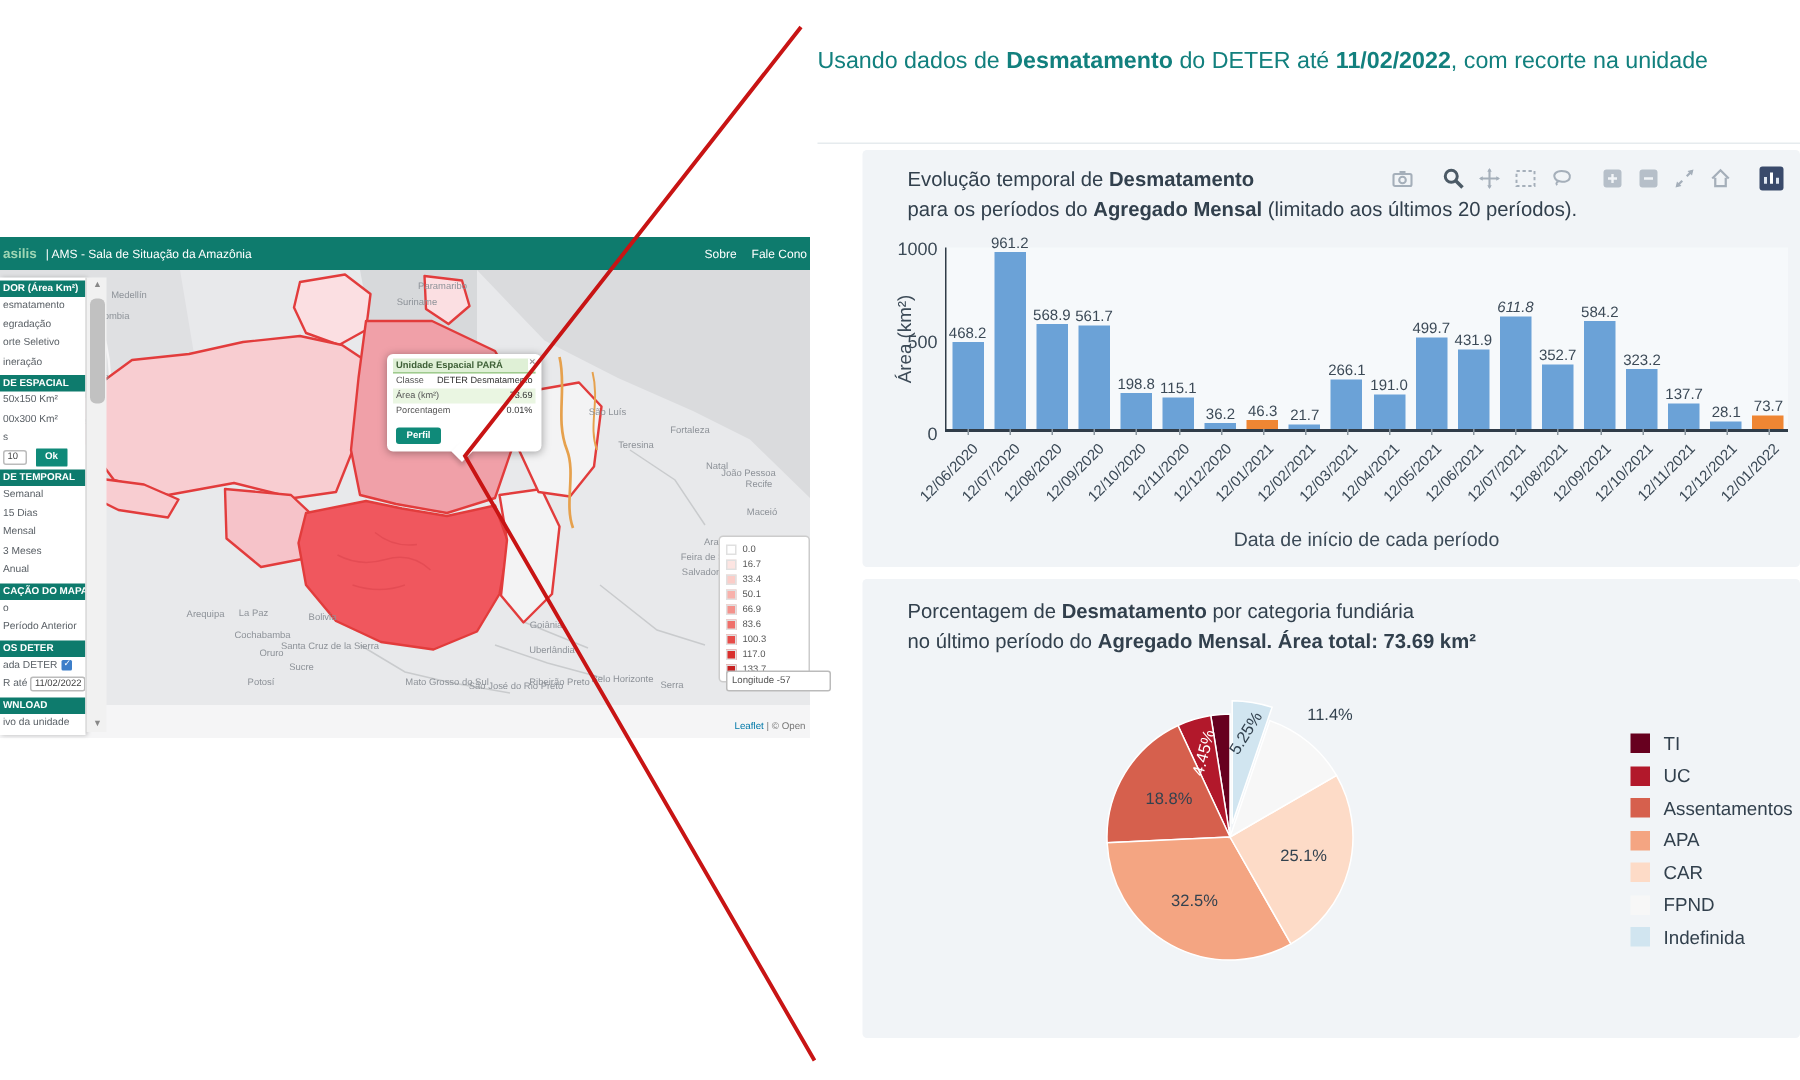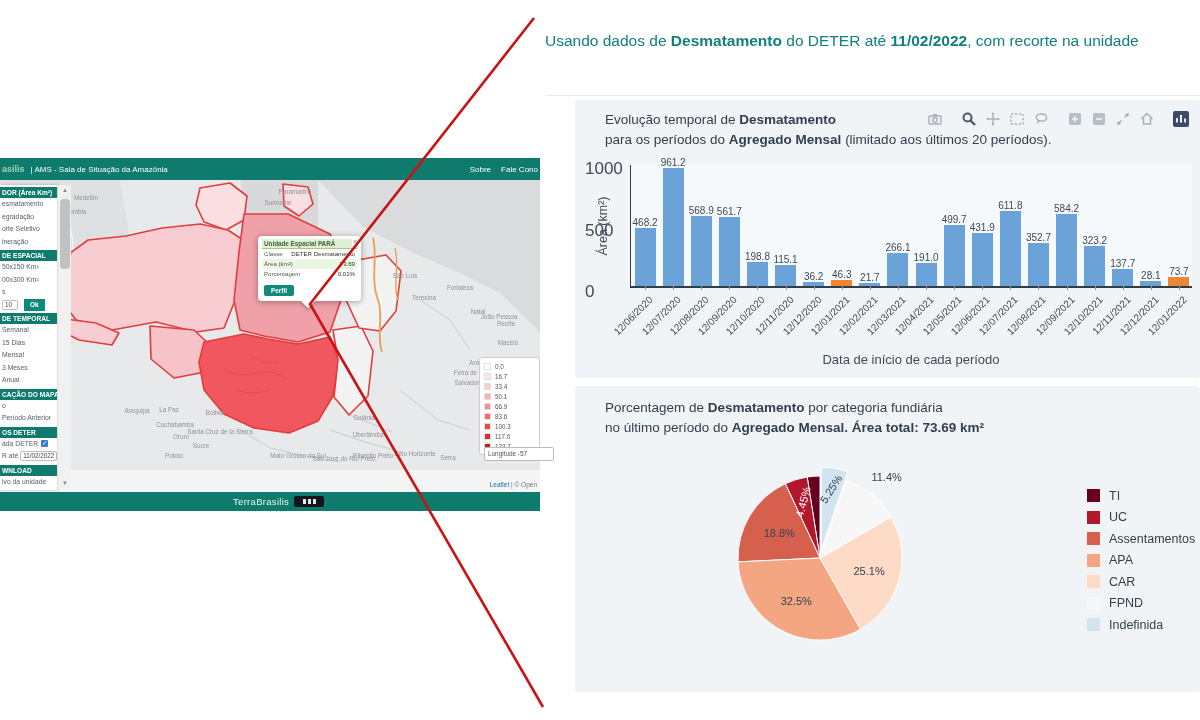--- a/index.html
+++ b/index.html
@@ -21,21 +21,21 @@
   
   .modebar { position:absolute; right:10px; top:10px; display:flex; align-items:center; gap:6px; }
   .modebar .mb-icon { width:18px; height:18px; display:flex; align-items:center; justify-content:center; cursor:pointer; }
   .modebar svg { display:block; }
   .mb-gap { width:4px; }
   
   #bar-plot { position:absolute; left:55px; top:65px; width:562px; height:123px;
               background:#f6f9fb; border-left:1.5px solid #303c48; border-bottom:2px solid #303c48; }
   .bar { position:absolute; bottom:0; }
   .bar-label { position:absolute; font-size:10px; color:#3c4a57; white-space:nowrap; transform:translateX(-50%); }
-  .ytick { position:absolute; font-size:17px; color:#3c4a57; width:40px; }
+  .ytick { position:absolute; font-size:12px; color:#3c4a57; width:40px; text-align:right; }
   .ytitle { position:absolute; left:-28px; top:50%; font-size:12.5px; color:#3c4a57;
             transform:translate(-50%,-50%) rotate(-90deg); white-space:nowrap; }
   .xtick-mark { position:absolute; width:1px; height:4px; background:#8a959e; top:100%; }
   .xdate { position:absolute; width:70px; font-size:10px; color:#3c4a57; text-align:right;
            transform:rotate(-45deg); transform-origin:100% 0; white-space:nowrap; }
   .xtitle { position:absolute; font-size:13px; color:#3c4a57; white-space:nowrap; transform:translateX(-50%); }
   
   #pie-svg { position:absolute; left:0; top:0; }
   .pie-label { position:absolute; font-size:11px; color:#33424f; white-space:nowrap; z-index:3; }
   .pie-legend { position:absolute; left:512px; top:99px; }
@@ -264,21 +264,21 @@
         <div style="position: absolute; top: 100%; left: 0px;">
           <div class="xdate" style="left: 255.15px; top: 8px;">12/05/2021</div>
         </div>
         <div class="bar" style="left: 340.75px; width: 21px; height: 53.1237px; background: rgb(107, 162, 215);"></div>
         <div class="bar-label" style="left: 351.25px; top: 56.8763px;">431.9</div>
         <div class="xtick-mark" style="left: 351.25px;"></div>
         <div style="position: absolute; top: 100%; left: 0px;">
           <div class="xdate" style="left: 283.25px; top: 8px;">12/06/2021</div>
         </div>
         <div class="bar" style="left: 368.85px; width: 21px; height: 75.2514px; background: rgb(107, 162, 215);"></div>
-        <div class="bar-label" style="left: 379.35px; top: 34.7486px;">611.8</div>
+        <div class="bar-label" style="left: 379.35px; top: 34.7486px; font-style: italic;">611.8</div>
         <div class="xtick-mark" style="left: 379.35px;"></div>
         <div style="position: absolute; top: 100%; left: 0px;">
           <div class="xdate" style="left: 311.35px; top: 8px;">12/07/2021</div>
         </div>
         <div class="bar" style="left: 396.95px; width: 21px; height: 43.3821px; background: rgb(107, 162, 215);"></div>
         <div class="bar-label" style="left: 407.45px; top: 66.6179px;">352.7</div>
         <div class="xtick-mark" style="left: 407.45px;"></div>
         <div style="position: absolute; top: 100%; left: 0px;">
           <div class="xdate" style="left: 339.45px; top: 8px;">12/08/2021</div>
         </div>
@@ -455,28 +455,20 @@
         <div class="city" style="left: 373px; top: 275px;">Ribeirão Preto</div>
         <div class="city" style="left: 415px; top: 273px;">Belo Horizonte</div>
         <div class="city" style="left: 448px; top: 277px;">Serra</div>
       </div>
   </div>
 
   <div id="attr-strip">
     <div class="attr"><span class="lf">Leaflet</span><span> | © Open</span></div>
   </div>
 
-  <div id="app-footer">
-    <span class="fbrand">TerraBrasilis</span>
-    <span class="flogo">
-        <i></i>
-        <i></i>
-        <i></i>
-      </span>
-  </div>
 
   <div id="sidebar">
       <div class="sb-head">DOR (Área Km²)</div>
       <div class="sb-row">esmatamento</div>
       <div class="sb-row">egradação</div>
       <div class="sb-row">orte Seletivo</div>
       <div class="sb-row">ineração</div>
       <div class="sb-head">DE ESPACIAL</div>
       <div class="sb-row">50x150 Km²</div>
       <div class="sb-row">00x300 Km²</div>

